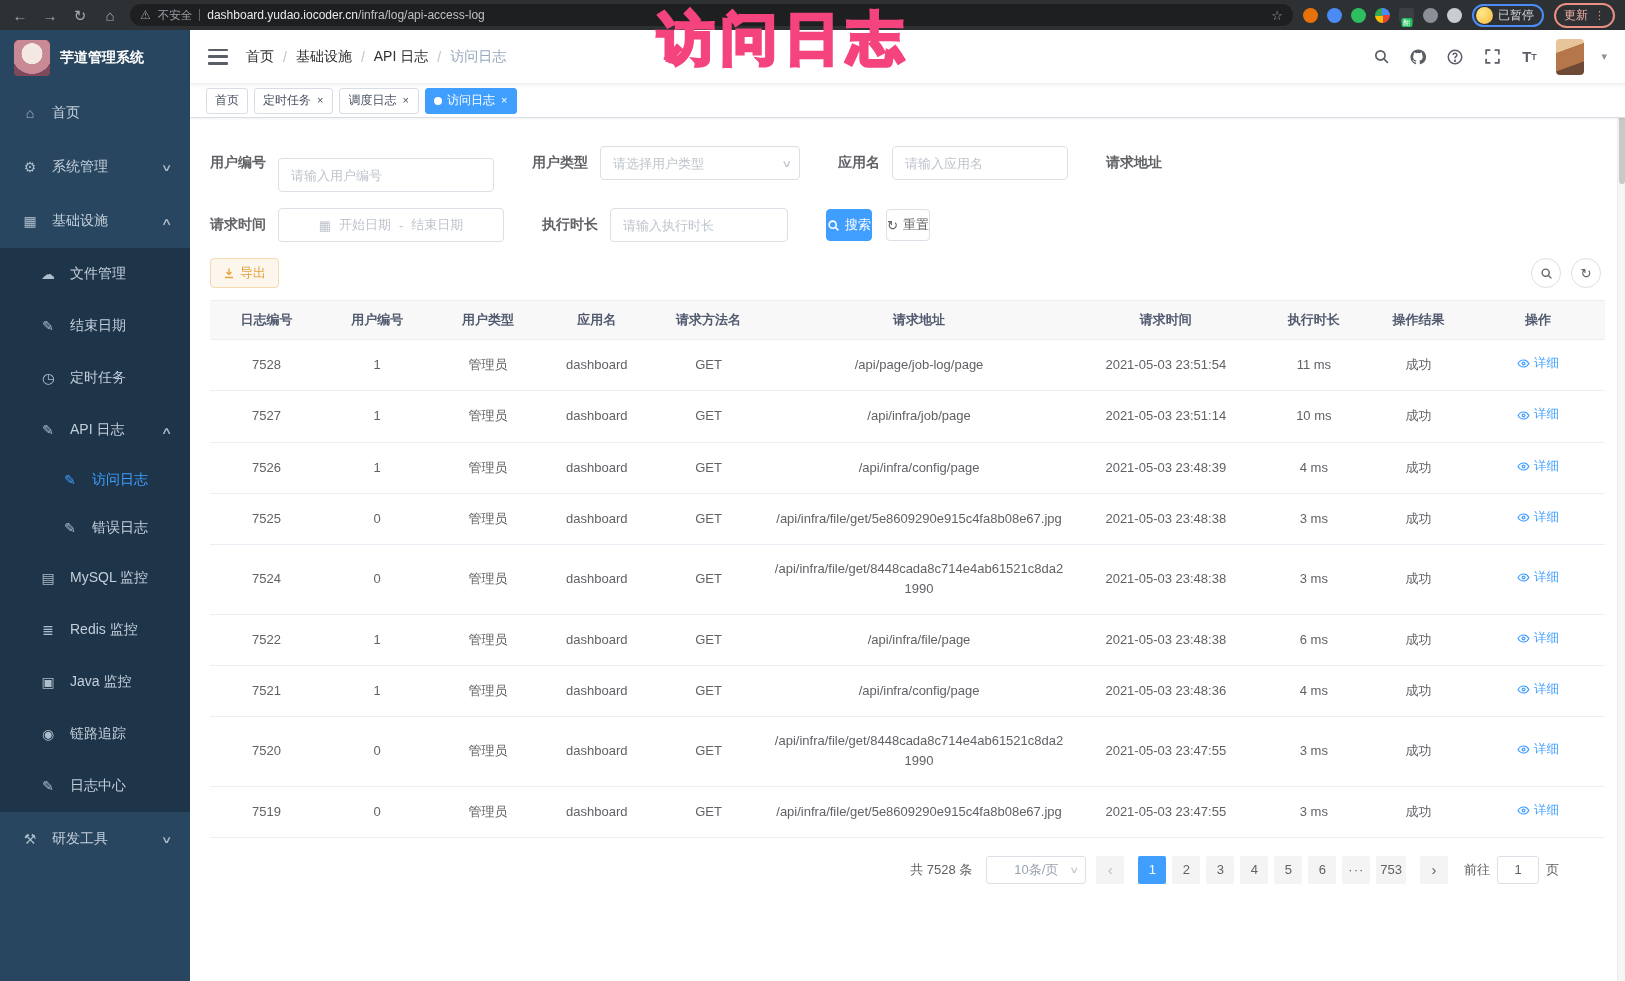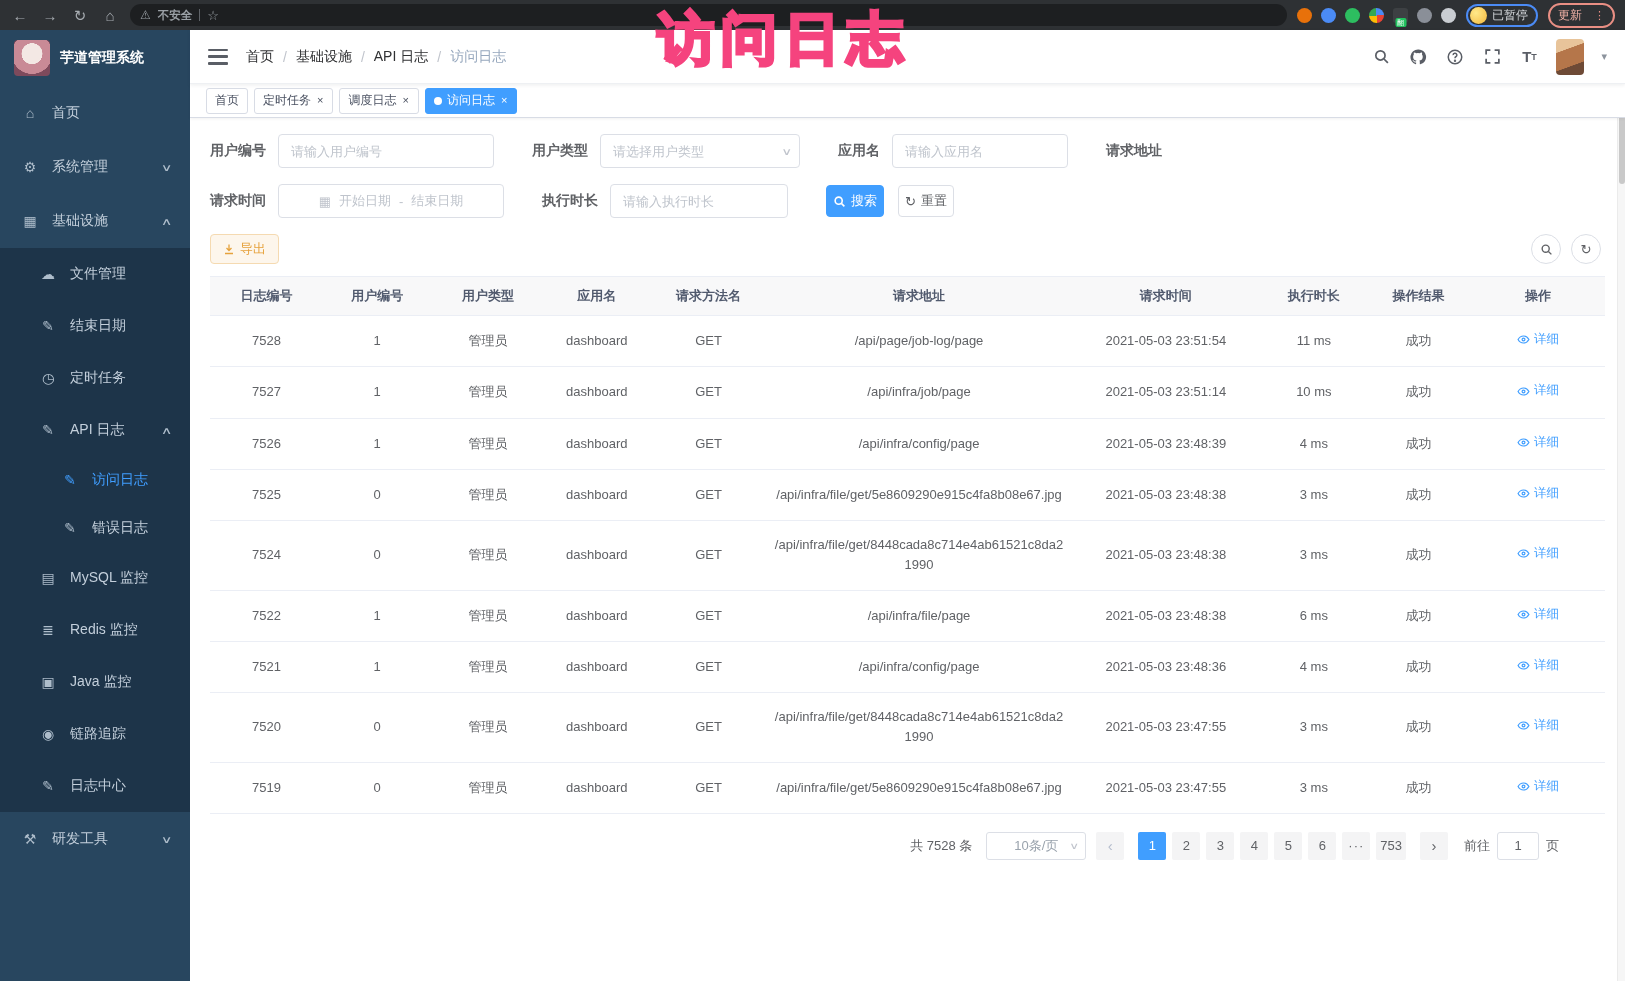--- a/index.html
+++ b/index.html
@@ -5,32 +5,32 @@
   * { margin:0; padding:0; box-sizing:border-box; }
   html,body { width:1625px; height:981px; overflow:hidden; }
   body { font-family:"Liberation Sans","DejaVu Sans",sans-serif; background:#fff; }
   .screen { position:relative; width:1625px; height:981px; overflow:hidden; }
 
   
   .chrome { height:30px; background:#2e3134; display:flex; align-items:center; padding:0 10px; gap:10px; }
   .chrome .navbtn { color:#a6abb0; font-size:15px; line-height:1; cursor:pointer; width:20px; text-align:center; }
   .omnibox { flex:1; height:22px; background:#1d1f21; border-radius:11px; display:flex; align-items:center; padding:0 10px; gap:7px; color:#9aa0a6; }
   .omnibox .warn { font-size:12px; }
-  .omnibox .sec { font-size:11.5px;font-weight:bold; }
+  .omnibox .sec { font-size:11.5px; }
   .omnibox .divider { width:1px; height:12px; background:#5f6368; }
   .omnibox .url { font-size:12px; color:#e8eaed; flex:1; white-space:nowrap; overflow:hidden; }
   .omnibox .star { font-size:13px; color:#9aa0a6; }
   .ext-area { display:flex; align-items:center; gap:9px; }
   .ext-dot { width:15px; height:15px; border-radius:50%; position:relative; cursor:pointer; }
   .ext-dot.square { border-radius:3px; }
   .ext-badge { position:absolute; bottom:-4px; left:50%; transform:translateX(-50%); background:#21c25e; color:#fff; font-size:7px; line-height:1; padding:1px 2px; border-radius:2px; }
   .profile-pill { display:flex; align-items:center; gap:5px; border:2px solid #4b8bf5; border-radius:13px; padding:1px 8px 1px 2px; cursor:pointer; }
   .profile-pill .face { width:17px; height:17px; border-radius:50%; background:radial-gradient(circle at 35% 35%, #ffe98a, #f4b83d); }
   .profile-pill .ptxt { color:#d4d7db; font-size:12px; }
-  .update-pill { display:flex; align-items:center; gap:12px; border:2px solid #e98f84; border-radius:13px; padding:2px 8px; cursor:pointer; }
+  .update-pill { display:flex; align-items:center; gap:6px; border:2px solid #e98f84; border-radius:13px; padding:2px 8px; cursor:pointer; }
   .update-pill .utxt { color:#f0b1a6; font-size:12px; }
   .update-pill .udots { color:#e98f84; font-size:11px; }
 
   
   .overlay-text { position:absolute; left:658px; top:2px; z-index:99; font-size:56px; font-weight:700; letter-spacing:7px; color:#fff; -webkit-text-stroke:3.5px #f5437e; text-shadow:0 0 1px #f5437e; pointer-events:none; }
 
   
   .app { display:flex; height:951px;justify-content:center; }
 
   
@@ -77,21 +77,21 @@
 
   .filter-row { display:flex; align-items:center; margin-bottom:16px; }
   .f-group { display:flex; align-items:center; margin-right:38px; }
   .f-label { font-size:14px; font-weight:600; color:#606266; margin-right:12px; white-space:nowrap; }
   .f-input { height:34px; border:1px solid #dcdfe6; border-radius:4px; padding:0 12px; font-size:13px; color:#606266; font-family:inherit; outline:none; background:#fff; }
   .f-input::placeholder { color:#bfc4cc; }
   .f-select-wrap { position:relative; }
   .f-select-wrap .caret { position:absolute; right:10px; top:50%; transform:translateY(-50%) scaleX(1.5); font-size:10px; color:#c0c4cc; pointer-events:none; }
   .daterange { width:226px; height:34px; border:1px solid #dcdfe6; border-radius:4px; display:flex; align-items:center; justify-content:center; gap:8px; color:#bfc4cc; font-size:13px; cursor:pointer; }
   .daterange .cal { font-size:13px; color:#c0c4cc; }
-  .btn { height:32px; border-radius:4px; border:1px solid transparent; font-size:13px; display:inline-flex; align-items:center; gap:5px; padding:0 6px; cursor:pointer; font-family:inherit; }
+  .btn { height:32px; border-radius:4px; border:1px solid transparent; font-size:13px; display:inline-flex; align-items:center; gap:5px; padding:0 0; cursor:pointer; font-family:inherit; }
   .btn-primary { background:#409eff; border-color:#409eff; color:#fff; }
   .btn-plain { background:#fff; border-color:#dcdfe6; color:#606266; }
   .btn-warning { background:#fdf6ec; border-color:#f5dab1; color:#e6a23c; height:30px; padding:0 12px; }
   .btn .bicon { font-size:13px; line-height:1; }
 
   .toolbar-row { display:flex; align-items:center; margin:2px 0 12px; }
   .circle-btns { margin-left:auto; display:flex; gap:10px; margin-right:4px; }
   .circle-btn { width:30px; height:30px; border-radius:50%; border:1px solid #dcdfe6; background:#fff; display:flex; align-items:center; justify-content:center; color:#606266; cursor:pointer; font-size:13px; }
 
   
@@ -125,20 +125,21 @@
 
   <div class="chrome">
     <span class="navbtn">←</span>
     <span class="navbtn">→</span>
     <span class="navbtn">↻</span>
     <span class="navbtn">⌂</span>
     <div class="omnibox">
       <span class="warn">⚠</span>
       <span class="sec">不安全</span>
       <span class="divider"></span>
+      <span class="url"><span>dashboard.yudao.iocoder.cn</span><span style="color:#bdc1c6">/infra/log/api-access-log</span></span>
       <span class="star">☆</span>
     </div>
     <div class="ext-area">
         <span class="ext-dot" style="background: rgb(232, 113, 10);"></span>
         <span class="ext-dot" style="background: rgb(75, 139, 245);"></span>
         <span class="ext-dot" style="background: rgb(45, 190, 96);"></span>
         <span class="ext-dot" style="background: conic-gradient(rgb(75, 139, 245) 0deg, rgb(75, 139, 245) 25%, rgb(233, 67, 53) 0deg, rgb(233, 67, 53) 50%, rgb(251, 188, 5) 0deg, rgb(251, 188, 5) 75%, rgb(52, 168, 83) 0deg);"></span>
         <span class="ext-dot square" style="background: rgb(61, 64, 67);">
           <span class="ext-badge">翻</span>
         </span>
@@ -294,21 +295,21 @@
             <span>访问日志</span>
             <span class="close">×</span>
           </span>
         </div>
 
       <div class="content">
 
         <div class="filter-row">
           <div class="f-group">
             <span class="f-label">用户编号</span>
-            <input class="f-input" style="width: 216px;" placeholder="请输入用户编号">
+            <input class="f-input" style="width: 216px; margin-top: 24px;" placeholder="请输入用户编号">
           </div>
           <div class="f-group">
             <span class="f-label">用户类型</span>
             <span class="f-select-wrap">
               <input class="f-input" style="width: 200px;" readonly="" placeholder="请选择用户类型">
               <span class="caret">∨</span>
             </span>
           </div>
           <div class="f-group">
             <span class="f-label">应用名</span>

